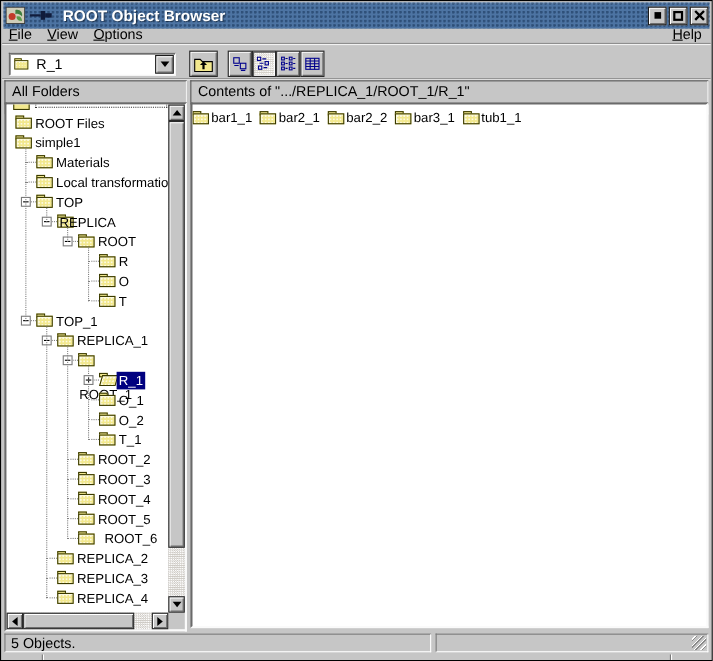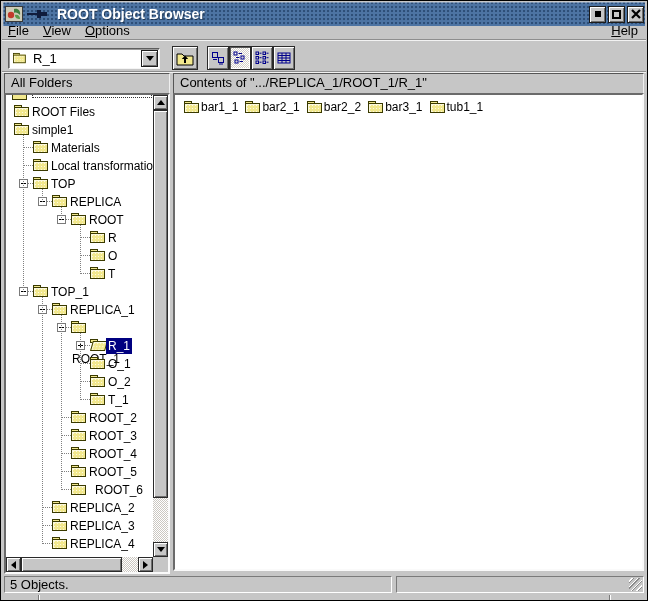--- a/index.html
+++ b/index.html
@@ -52,21 +52,21 @@
   
   .hdr{position:absolute;top:72px;height:31px;background:#c6c6c6;font-size:13px;line-height:17px;
     padding-left:6px;border:1px solid;border-color:#565656 #efefef #efefef #565656;white-space:nowrap;overflow:hidden;}
   .hdr-left{left:3px;width:166px;}
   .hdr-right{left:172px;right:3px;}
   
   .tree-panel{position:absolute;left:3px;top:92px;width:166px;height:481px;background:#c6c6c6;
     border:2px solid;border-color:#6a6a6a #fafafa #fafafa #6a6a6a;}
   .content-panel{position:absolute;left:172px;right:3px;top:92px;height:478px;background:#fff;
     border:2px solid;border-color:#6a6a6a #fafafa #fafafa #6a6a6a;overflow:hidden;}
-  .contents-list{padding:5px 9px;display:flex;flex-wrap:wrap;}
+  .contents-list{padding:5px 0;display:flex;flex-wrap:wrap;}
   .content-item{display:inline-flex;align-items:center;margin-right:7px;font-size:12px;white-space:nowrap;}
   .content-item .lbl{margin-left:1px;}
   
   .tree-canvas{position:absolute;left:0;top:0;width:147px;height:462px;background:#fff;overflow:hidden;}
   .trow{position:absolute;left:0;height:18px;width:300px;}
   .stub{position:absolute;top:8px;height:1px;border-top:1px dotted #808080;}
   .trunk{position:absolute;width:1px;border-left:1px dotted #808080;}
   .exp{position:absolute;top:4px;width:9px;height:9px;background:#fff;border:1px solid #7a7a7a;
     display:flex;align-items:center;justify-content:center;}
   .exp i{position:relative;display:block;width:5px;height:1px;background:#000;}
@@ -263,21 +263,21 @@
           </div>
           <div class="trow" style="top: 98px;">
             <i class="stub" style="left: 36px; width: 10px;"></i>
             <span class="exp" style="left: 32px;">
               <i></i>
             </span>
             <span class="fold tree-fold" style="left: 46px;">
               <i class="ftab"></i>
               <i class="fbody"></i>
             </span>
-            <span class="tlabel" style="left: 62px;">REPLICA</span>
+            <span class="tlabel" style="left: 46px;">REPLICA</span>
           </div>
           <div class="trow" style="top: 116px;">
             <i class="stub" style="left: 55px; width: 10px;"></i>
             <span class="exp" style="left: 51px;">
               <i></i>
             </span>
             <span class="fold tree-fold" style="left: 65px;">
               <i class="ftab"></i>
               <i class="fbody"></i>
             </span>

